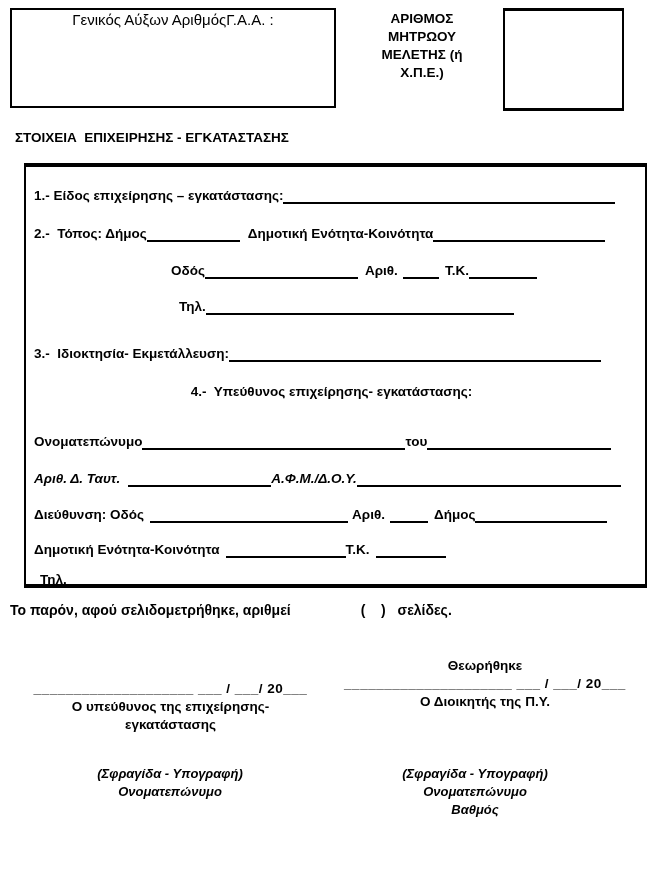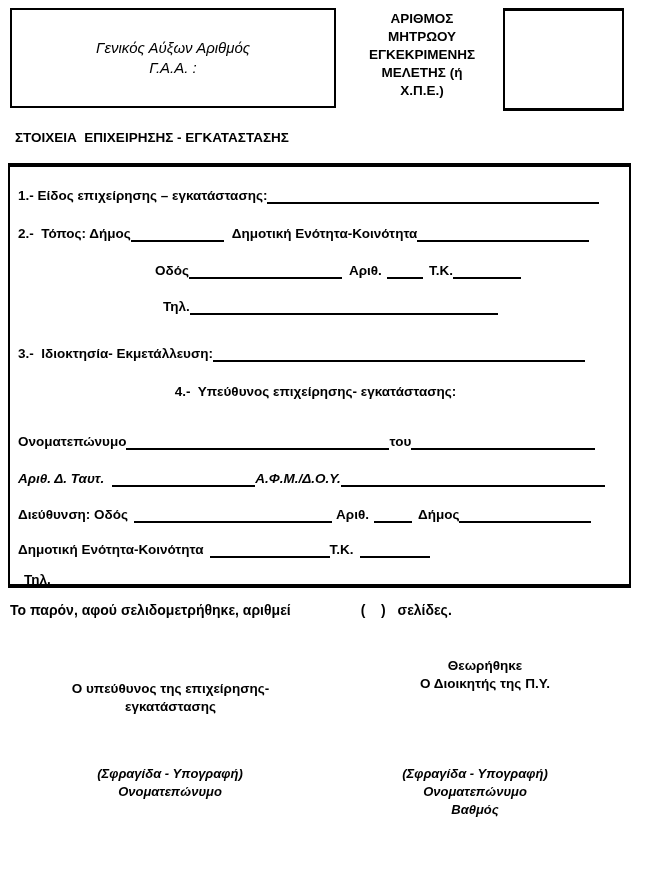--- a/index.html
+++ b/index.html
@@ -8,40 +8,40 @@
     background:#ffffff; color:#000000;
     font-family:"Liberation Sans", sans-serif;
     position:relative; overflow:hidden;
   }
   .abs { position:absolute; }
 
   
   .gaa-box {
     left:10px; top:8px; width:326px; height:100px;
     border:2px solid #000; box-sizing:border-box;
-    display:flex; flex-direction:column; justify-content:center;
-    text-align:center; font-size:15px; line-height:20px;font-style:italic;
+    display:flex; flex-direction:row; justify-content:center;
+    text-align:center; font-size:15px; line-height:20px;
   }
   .registry-title {
     left:352px; top:10px; width:140px;
     text-align:center; font-weight:bold; font-size:13.5px; line-height:18px;
   }
   .approval-box {
     left:503px; top:8px; width:121px; height:103px;
     border:2px solid #000; border-top-width:3px; border-bottom-width:3px;
     box-sizing:border-box; background:#fff;
   }
   .section-title {
     left:15px; top:130px;
     font-weight:bold; font-size:13.5px; white-space:pre;
   }
 
   
   .main-box {
-    left:8px; top:163px; width:623px; height:425px;
+    left:24px; top:163px; width:623px; height:425px;
     border:2px solid #000; border-top-width:4px; border-bottom-width:4px;
     box-sizing:border-box;
   }
   .row {
     position:absolute; left:8px; right:16px;
     display:flex; align-items:flex-end;
     font-weight:bold; font-size:13.5px; line-height:17px;
   }
   .row span { white-space:pre; }
   .fill {
@@ -70,21 +70,20 @@
 <body>
 
 <div class="abs gaa-box">
   <div>Γενικός Αύξων Αριθμός</div>
   <div>Γ.Α.Α. :</div>
 </div>
 
 <div class="abs registry-title">
   <div>ΑΡΙΘΜΟΣ</div>
   <div>ΜΗΤΡΩΟΥ</div>
-  <div>ΕΓΚΕΚΡΙΜΕΝΗΣ</div>
   <div>ΜΕΛΕΤΗΣ (ή</div>
   <div>Χ.Π.Ε.)</div>
 </div>
 
 <div class="abs approval-box"></div>
 
 <div class="abs section-title">ΣΤΟΙΧΕΙΑ  ΕΠΙΧΕΙΡΗΣΗΣ - ΕΓΚΑΤΑΣΤΑΣΗΣ</div>
 
 <div class="abs main-box">
 
@@ -160,26 +159,28 @@
 
 </div>
 
 <div class="abs pagination">
   <span>Το παρόν, αφού σελιδομετρήθηκε, αριθμεί</span>
   <span style="margin-left:70px;">(    )</span>
   <span style="margin-left:12px;">σελίδες.</span>
 </div>
 
 <div class="abs sig-col sig-left">
+  <div class="date-line">____________________ ___ / ___/ 20___</div>
   <div>Ο υπεύθυνος της επιχείρησης-</div>
   <div>εγκατάστασης</div>
 </div>
 
 <div class="abs sig-col sig-right">
   <div>Θεωρήθηκε</div>
+  <div class="date-line">_____________________ ___ / ___/ 20___</div>
   <div>Ο Διοικητής της Π.Υ.</div>
 </div>
 
 <div class="abs stamp stamp-left">
   <div>(Σφραγίδα - Υπογραφή)</div>
   <div>Ονοματεπώνυμο</div>
 </div>
 
 <div class="abs stamp stamp-right">
   <div>(Σφραγίδα - Υπογραφή)</div>

